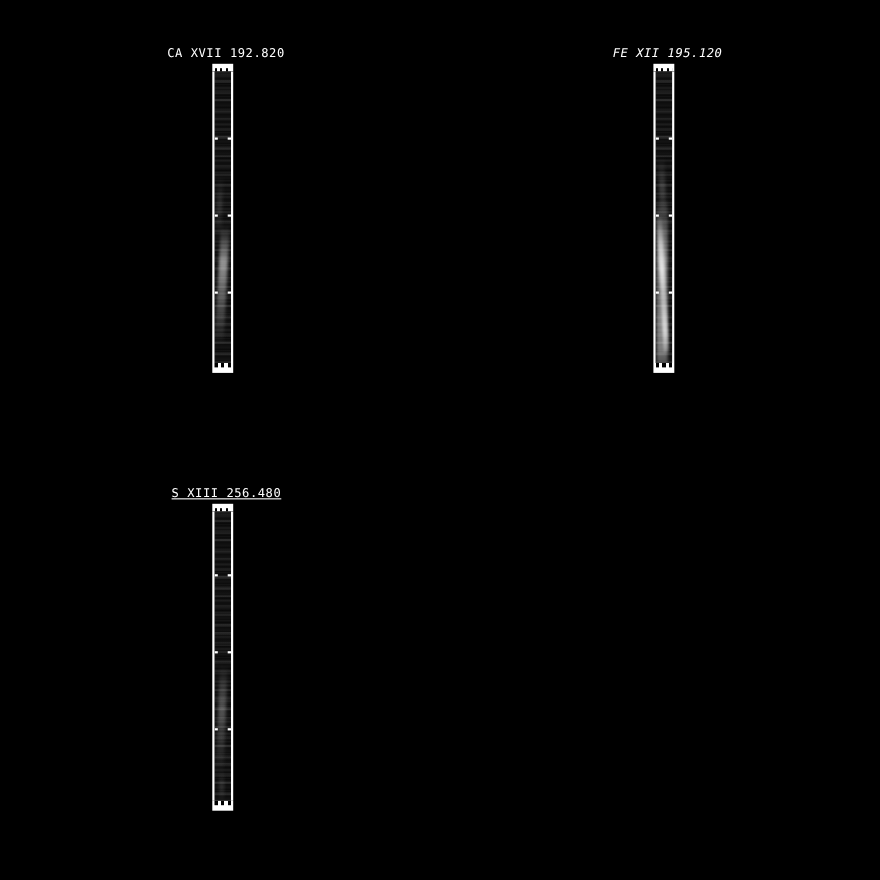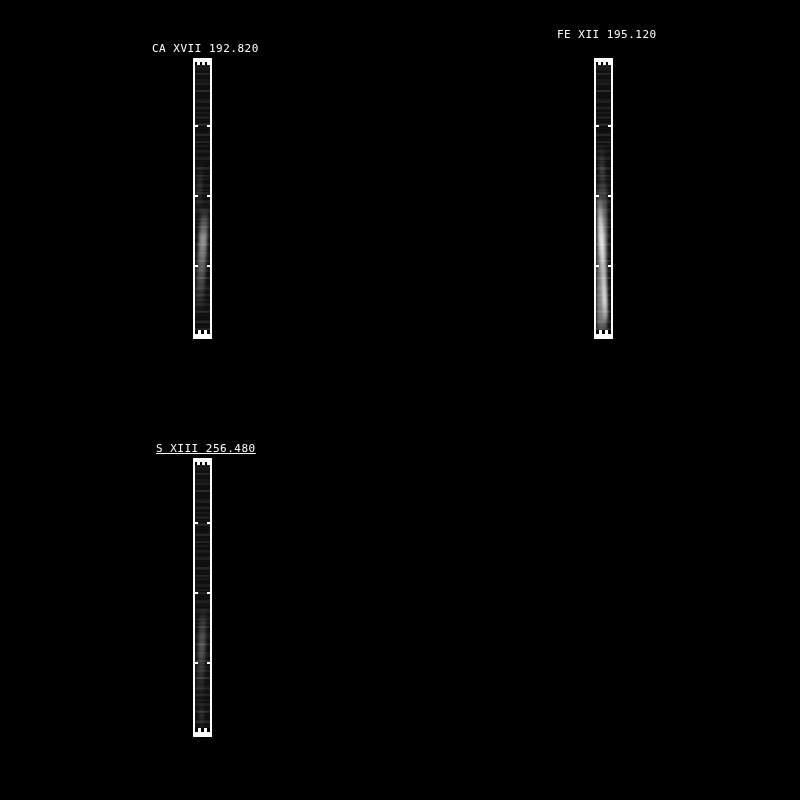--- a/index.html
+++ b/index.html
@@ -51,21 +51,21 @@
       <div class="tick l" style="top:130px;"></div>
       <div class="tick r" style="top:130px;"></div>
       <div class="tick l" style="top:200px;"></div>
       <div class="tick r" style="top:200px;"></div>
     </div>
     <div class="cap bottom">
       <div class="teeth-top"></div>
     </div>
   </div>
 
-  <div class="strip-label" style="left:557px;top:29px;">FE XII 195.120</div>
+  <div class="strip-label" style="left:557px;top:43px;font-style:italic;">FE XII 195.120</div>
   <div class="strip" style="left:594px;top:58px;">
     <div class="cap top">
       <div class="teeth-bottom"></div>
     </div>
     <div class="img" style="height:265px;">
       <div class="streak" style="left:3px;top:78px;width:6px;height:55px;transform:rotate(-2deg);
         background:linear-gradient(180deg,rgba(255,255,255,0) 0%,rgba(255,255,255,0.18) 50%,rgba(255,255,255,0.08) 85%,rgba(255,255,255,0) 100%);"></div>
       <div class="streak" style="left:1px;top:118px;width:10px;height:147px;
         background:linear-gradient(180deg,rgba(255,255,255,0.05) 0%,rgba(255,255,255,0.35) 20%,rgba(255,255,255,0.55) 38%,rgba(255,255,255,0.40) 55%,rgba(255,255,255,0.50) 75%,rgba(255,255,255,0.45) 92%,rgba(255,255,255,0.25) 100%);"></div>
       <div class="streak" style="left:4px;top:130px;width:5px;height:125px;transform:rotate(-3deg);filter:blur(1px);

